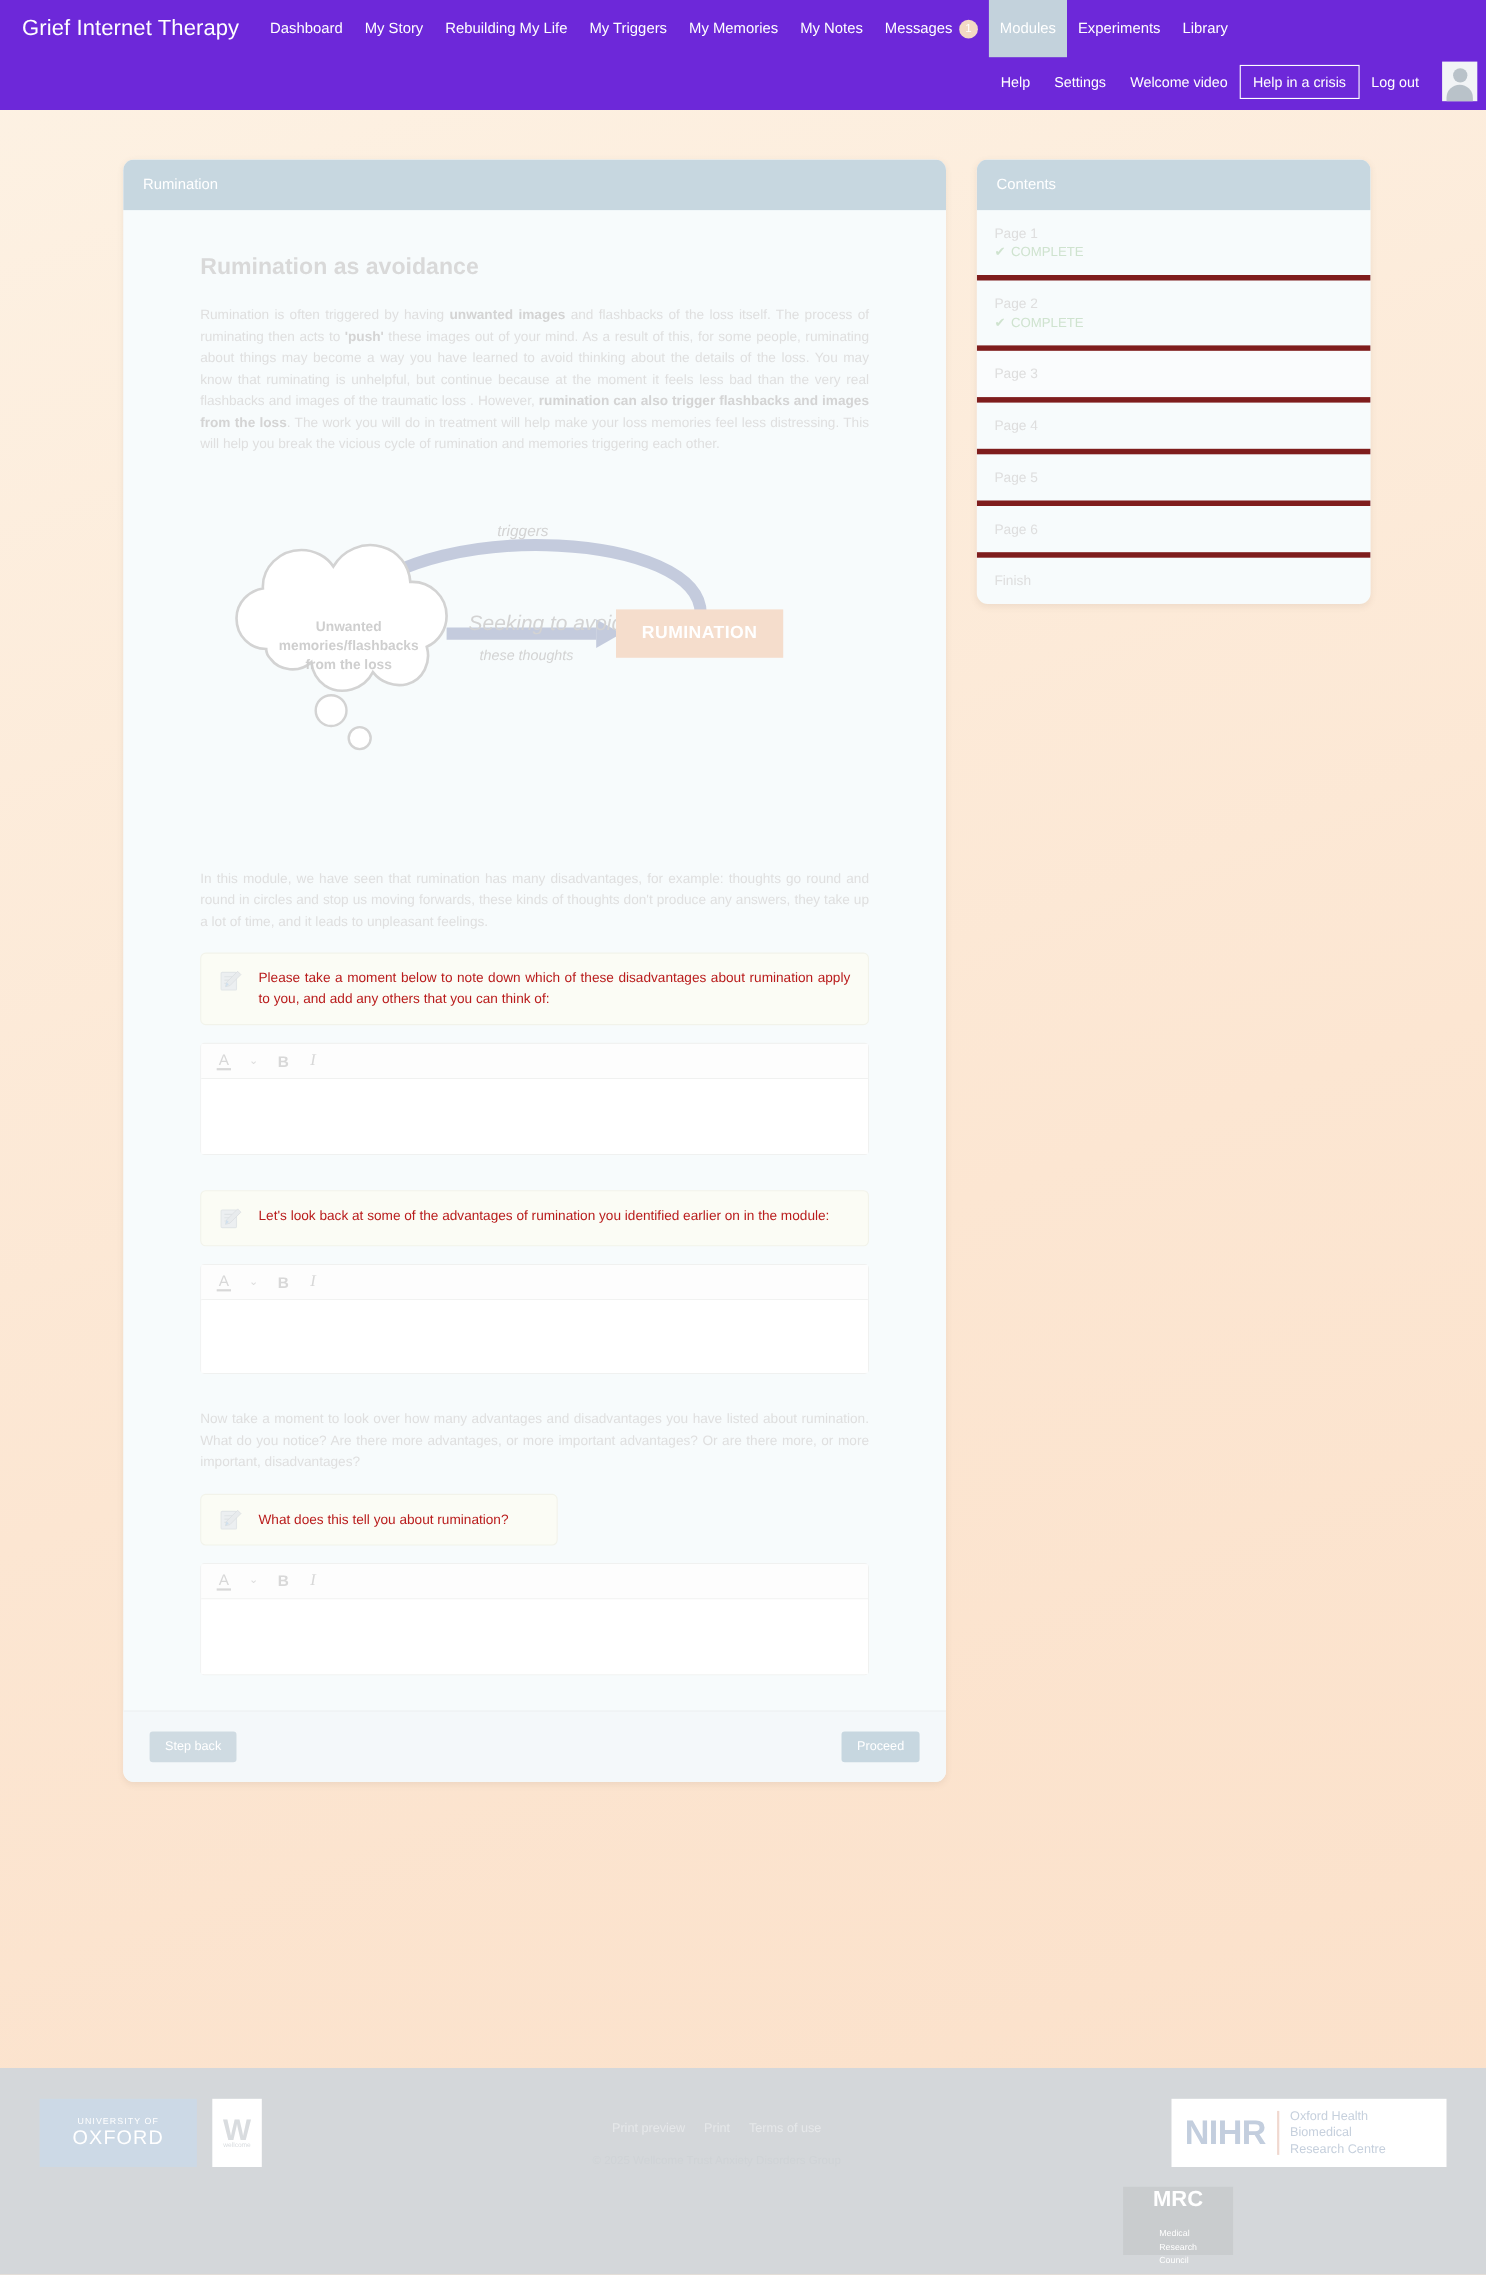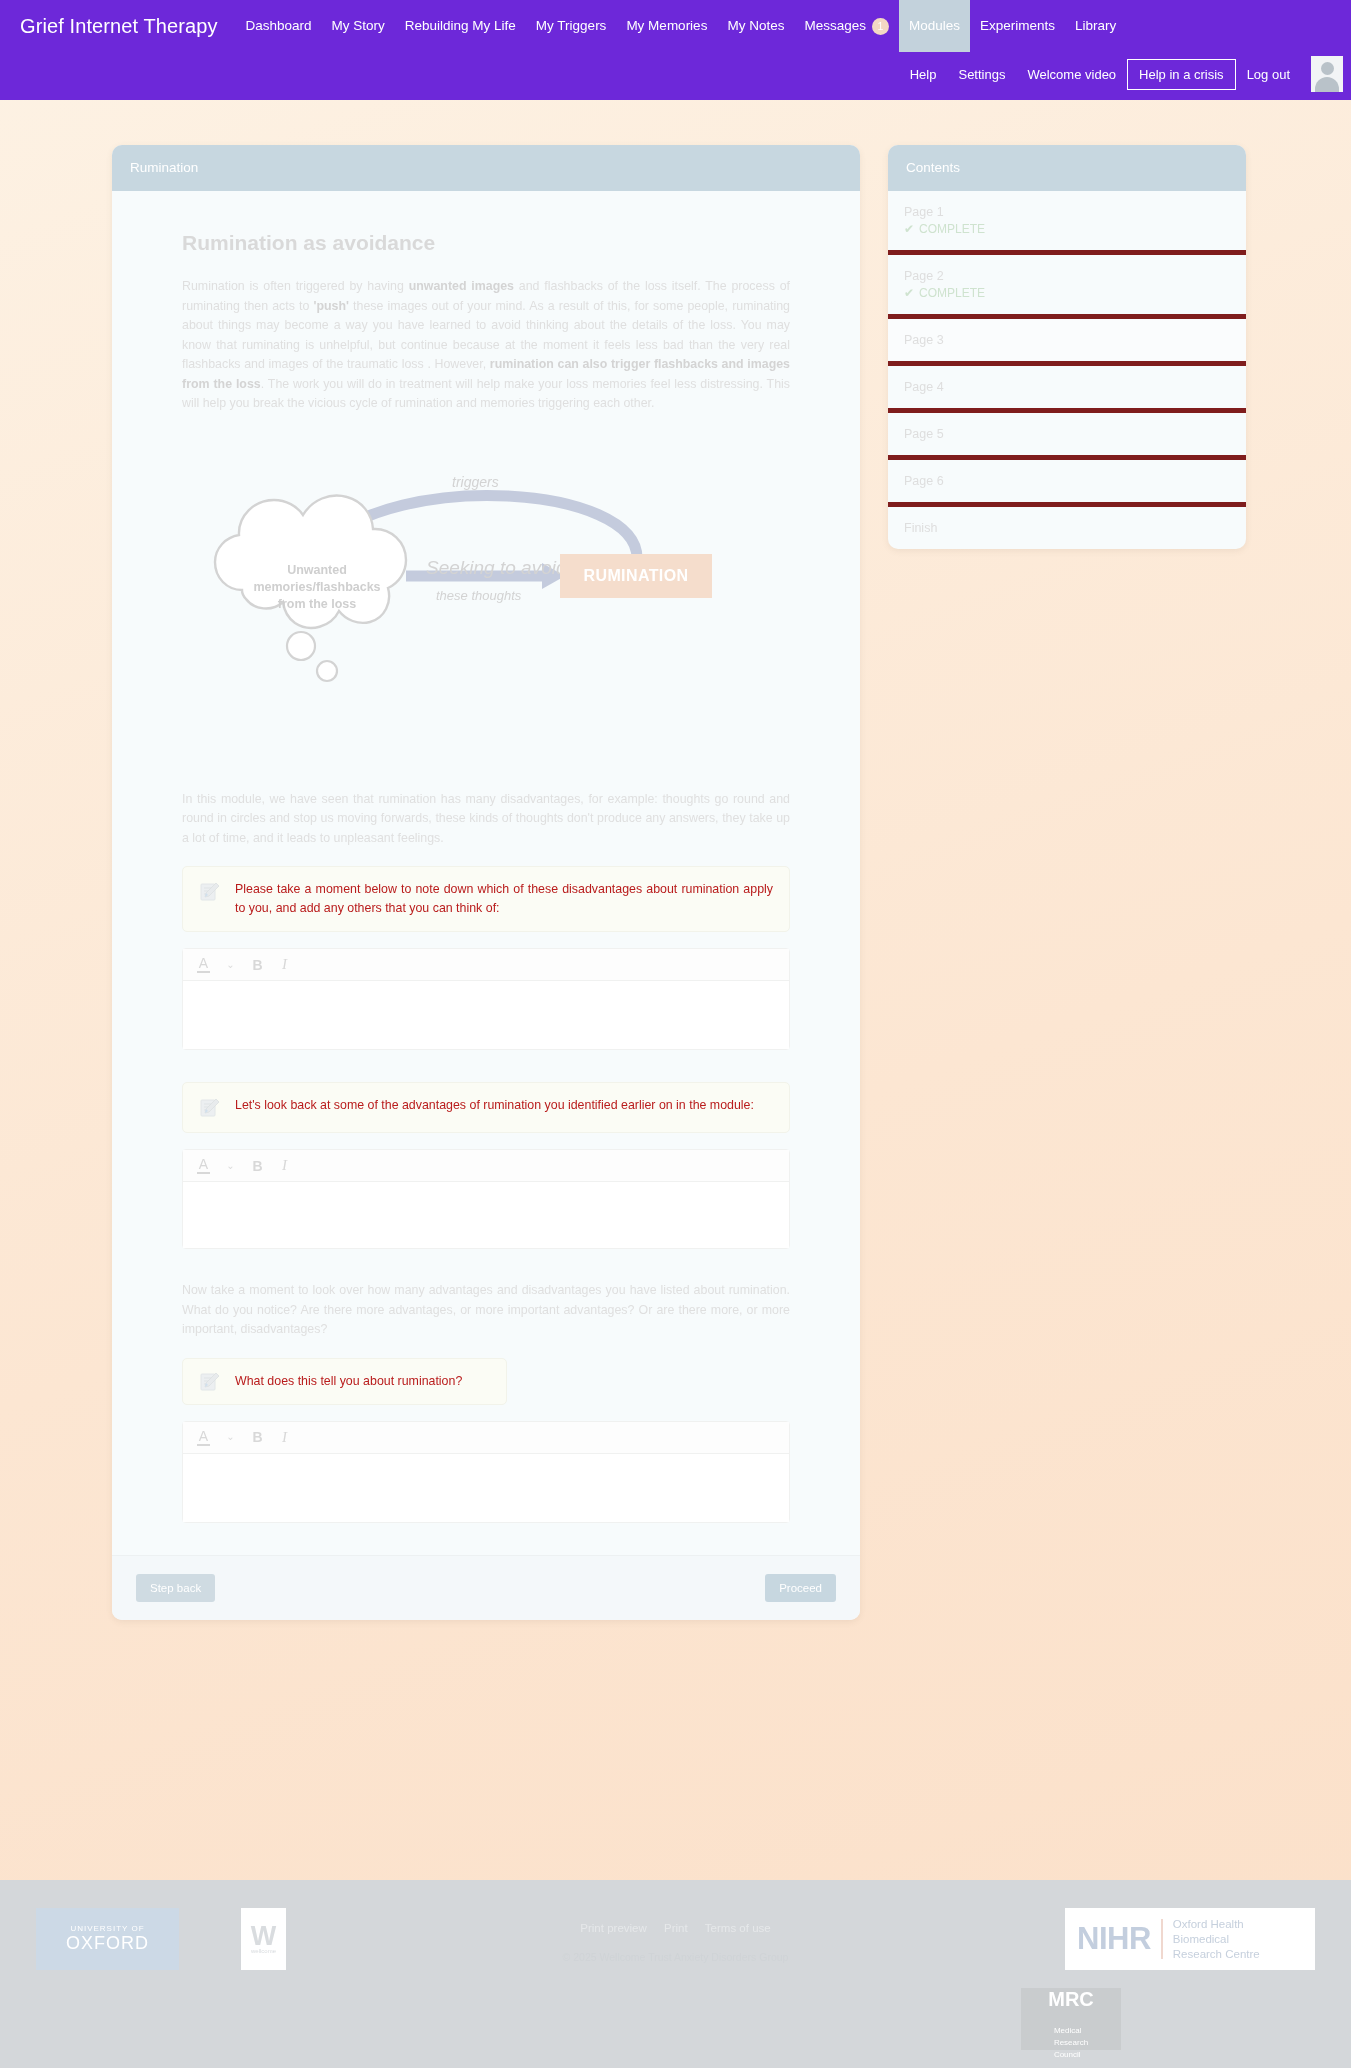--- a/index.html
+++ b/index.html
@@ -294,21 +294,21 @@
 
   
   .footer {
     position: absolute;
     left: 0; bottom: 0;
     width: 100%;
     height: 188px;
     background: #d4d7da;
     padding: 28px 36px;
   }
-  .footer-inner { display: flex; align-items: center; gap: 48px; }
+  .footer-inner { display: flex; align-items: flex-end; }
   .logo-oxford {
     width: 143px; height: 62px;
     background: #ccd9e6;
     display: flex; flex-direction: column;
     align-items: center; justify-content: center;
     color: #ffffff;
   }
   .lo-top { font-size: 8px; letter-spacing: 1px; }
   .lo-main { font-size: 18px; letter-spacing: 1px; }
   .logo-wellcome {

